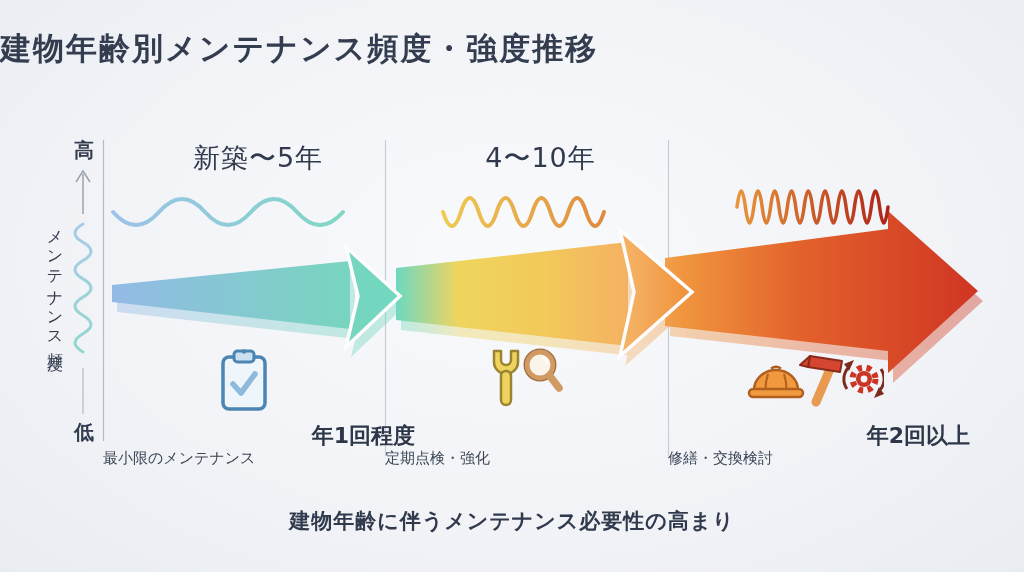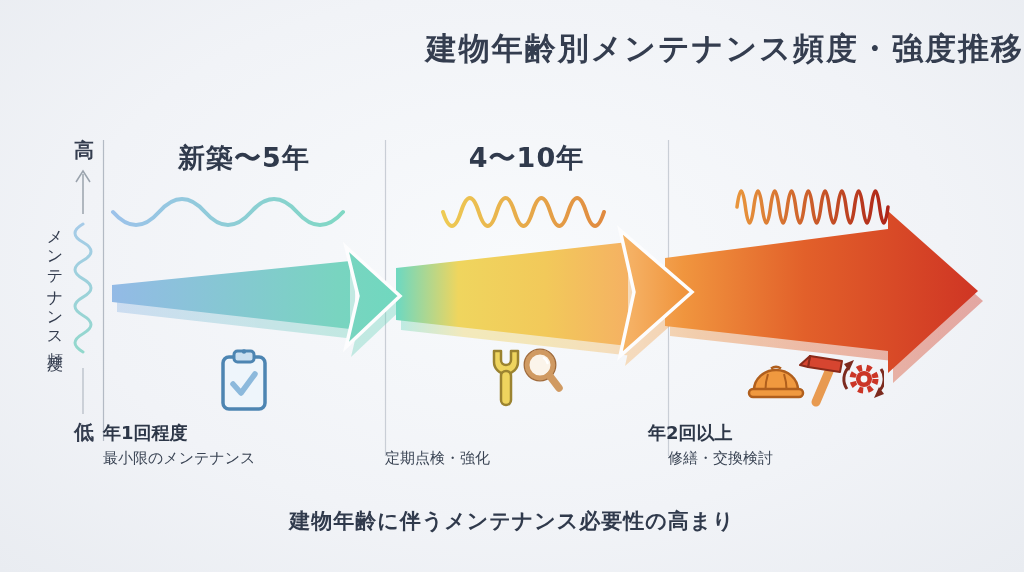--- a/index.html
+++ b/index.html
@@ -4,33 +4,33 @@
 <style>
   html,body{margin:0;padding:0;}
   body{width:1024px;height:572px;overflow:hidden;font-family:"DejaVu Sans","Liberation Sans",sans-serif;}
   .stage{
     position:relative;width:1024px;height:572px;
     background:radial-gradient(ellipse at 50% 45%, #f8fafc 0%, #f1f3f7 60%, #e9ecf1 100%);
     color:#333b4d;
   }
   .abs{position:absolute;}
   .title{
-    top:28px;left:0;width:1024px;text-align:right;
+    top:28px;left:0;width:1024px;text-align:left;
     font-size:31px;font-weight:bold;letter-spacing:2px;color:#343d4f;
   }
-  .col-header{top:140px;text-align:center;font-size:27px;font-weight:bold;color:#303a4c;letter-spacing:1px;}
+  .col-header{top:140px;text-align:center;font-size:27px;font-weight:normal;color:#303a4c;letter-spacing:1px;margin-left:14px;}
   .axis-hi,.axis-lo{width:40px;text-align:center;font-size:20px;font-weight:600;color:#343d4f;}
   .axis-hi{left:64px;top:137px;}
   .axis-lo{left:64px;top:419px;}
   .axis-vlabel{
     left:44px;top:219px;height:150px;
     writing-mode:vertical-rl;text-orientation:upright;
     font-size:16px;letter-spacing:2px;color:#343d4f;font-weight:500;
   }
-  .freq{top:421px;text-align:left;font-size:18px;font-weight:bold;color:#2d3748;}
+  .freq{top:421px;text-align:right;font-size:22px;font-weight:bold;color:#2d3748;padding-left:30px;}
   .desc{top:449px;text-align:left;font-size:15px;font-weight:500;color:#3a4454;}
   .caption{
     top:507px;left:0;width:1024px;text-align:center;
     font-size:21px;font-weight:700;color:#303a4c;letter-spacing:1px;
   }
   svg{display:block;}
 </style>
 </head>
 <body>
 

